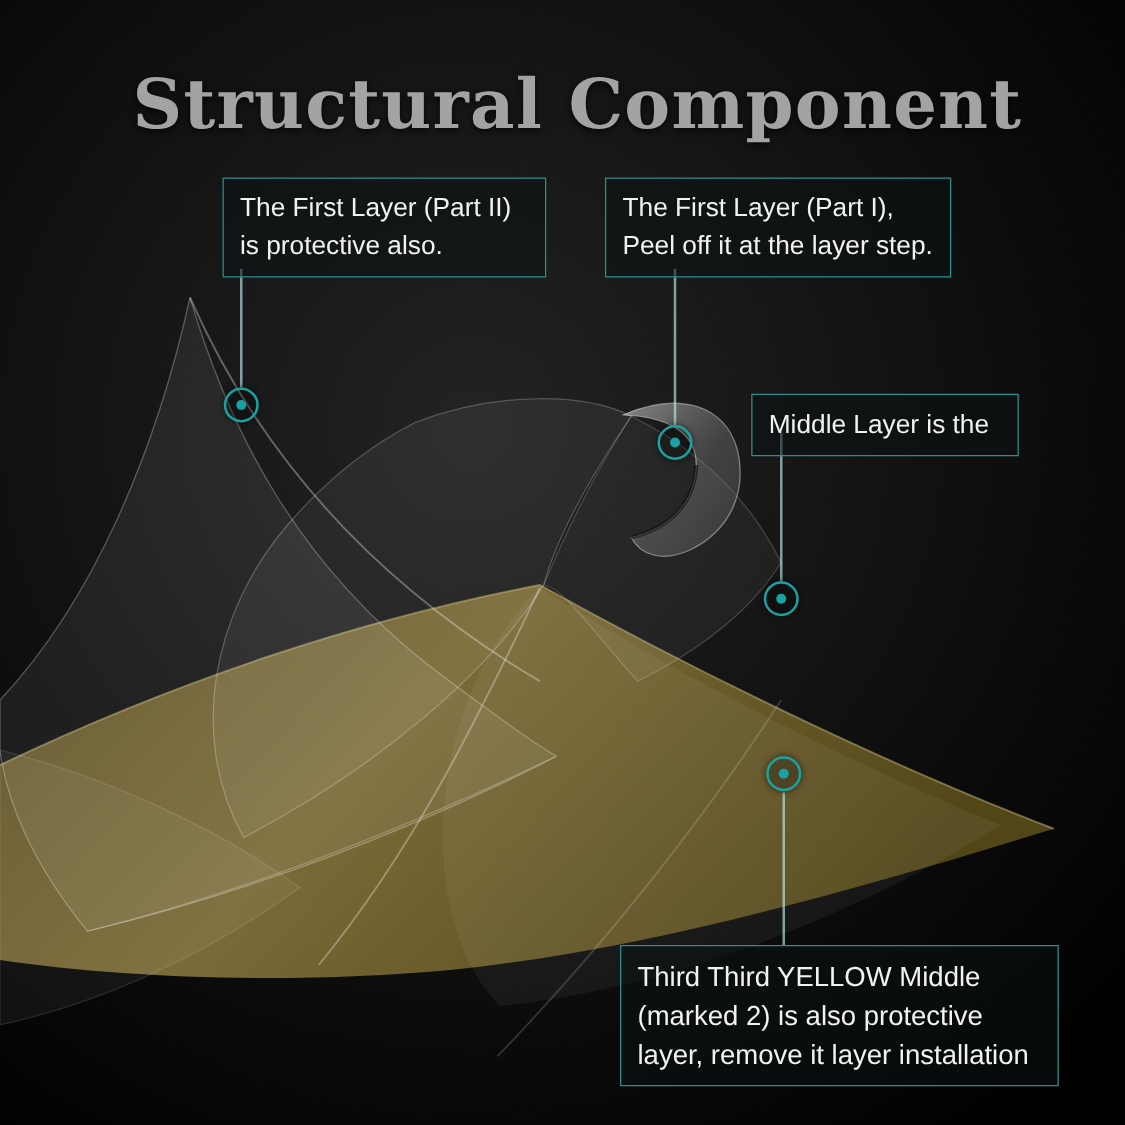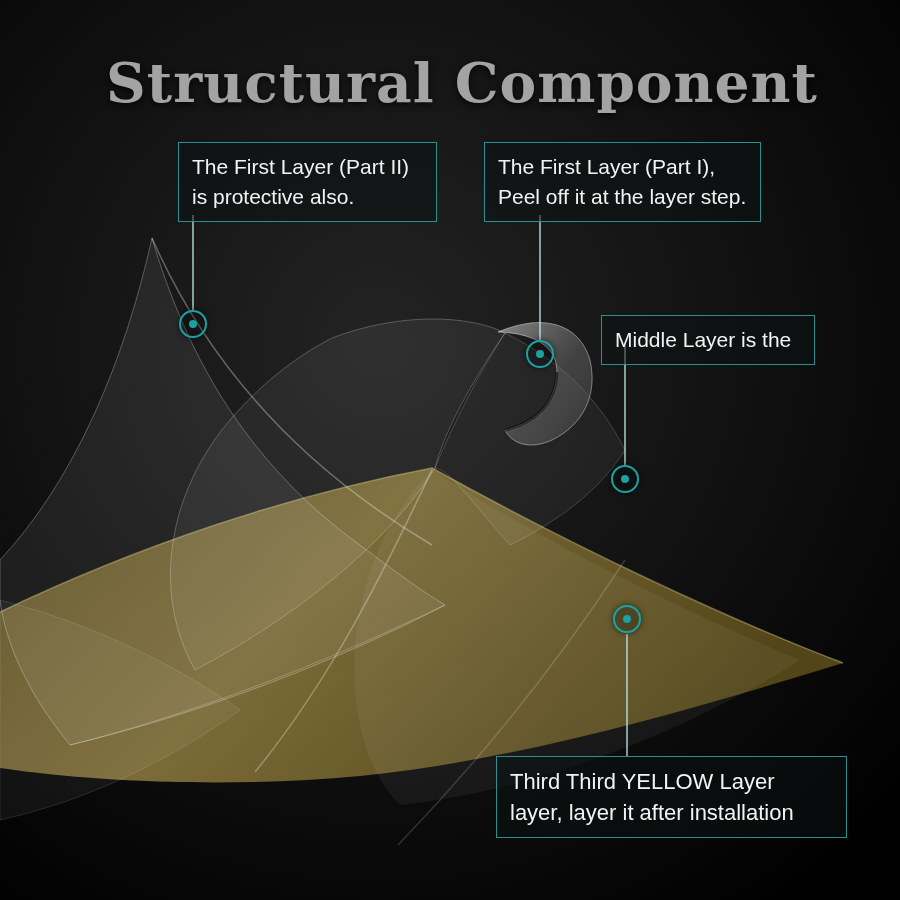--- a/index.html
+++ b/index.html
@@ -152,17 +152,18 @@
   <div class="callout callout-2">
     <span>The First Layer (Part I),</span>
     <span>Peel off it at the layer step.</span>
   </div>
 
   <div class="callout callout-3">
     <span>Middle Layer is the</span>
   </div>
 
   <div class="callout callout-4">
-    <span>Third Third YELLOW Layer</span>
-    <span>layer, layer it after installation</span>
+    <span>Third Third YELLOW Middle</span>
+    <span>(marked 2) is also protective</span>
+    <span>layer, remove it layer installation</span>
   </div>
 
 </div>
 
 </body></html>

